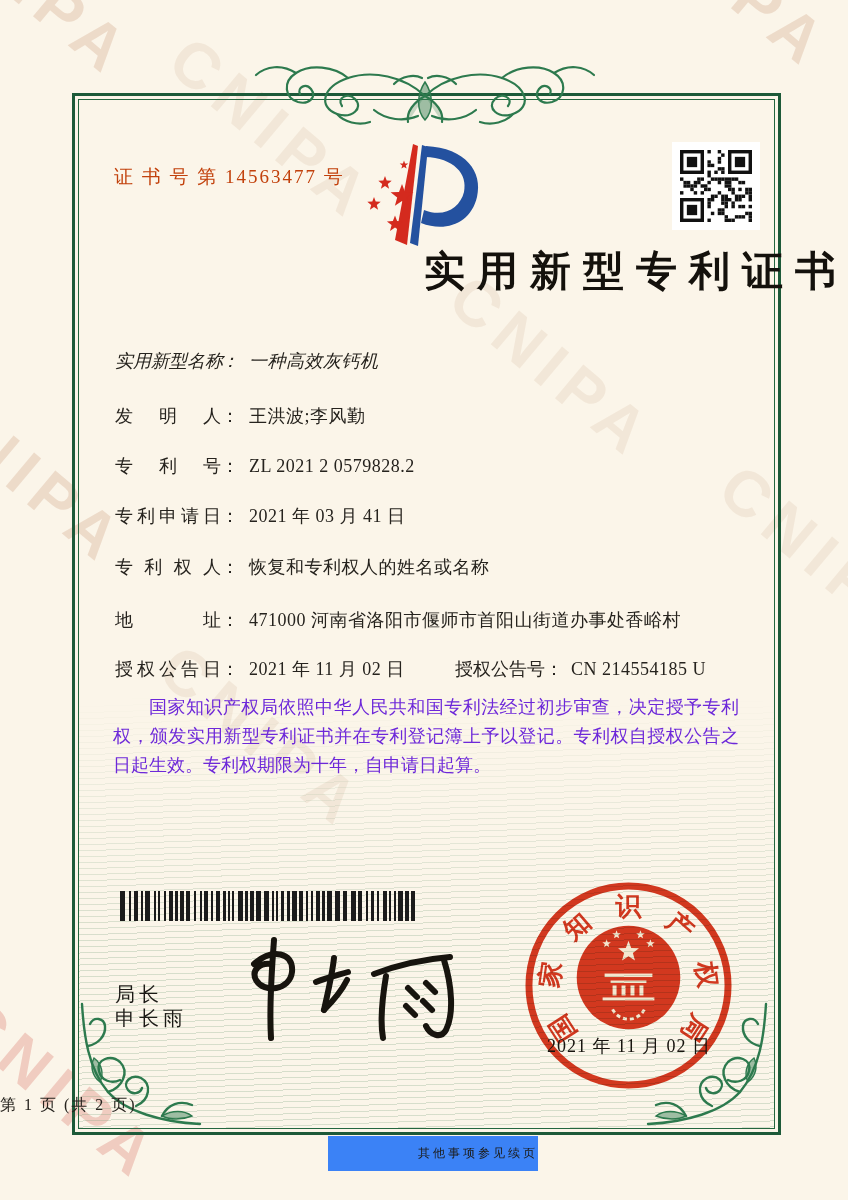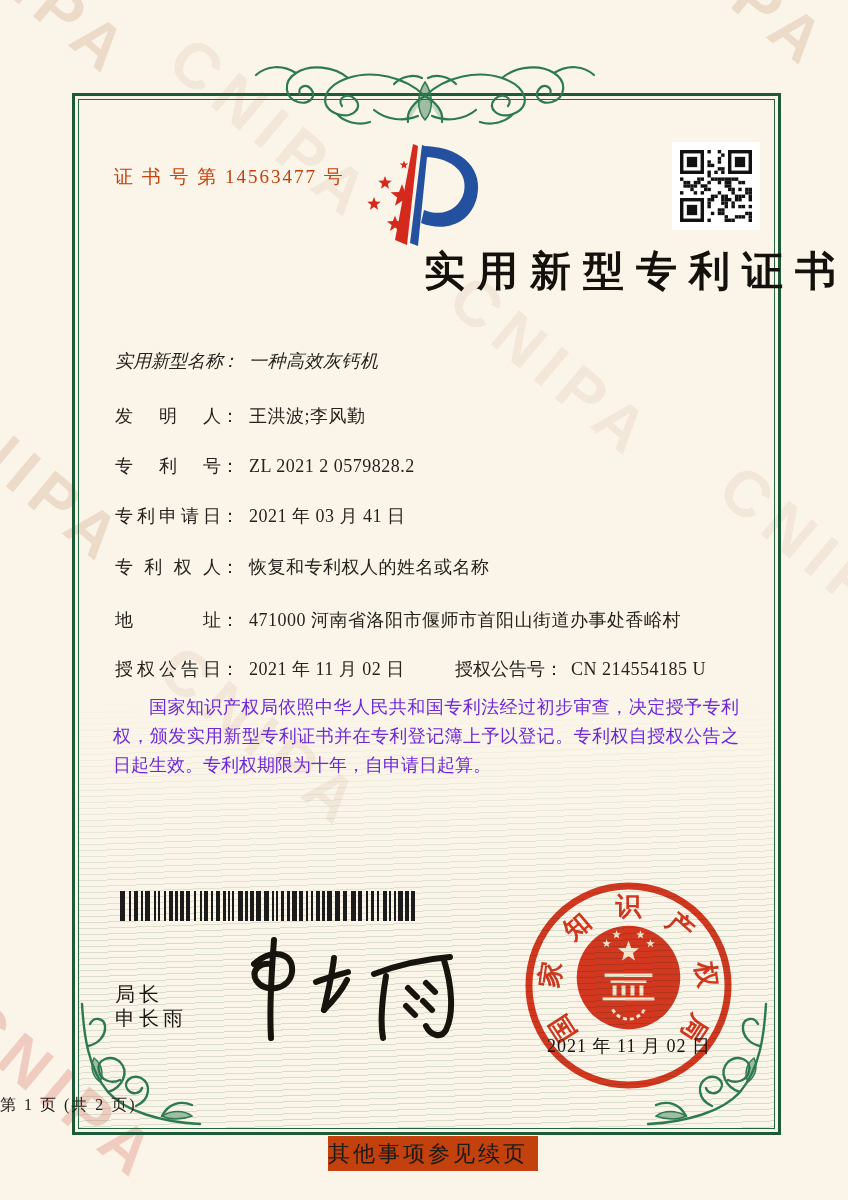--- a/index.html
+++ b/index.html
@@ -83,22 +83,22 @@
   .seal-date{
     position:absolute;left:523px;top:1034px;width:212px;text-align:center;z-index:5;
     font-size:18px;letter-spacing:1px;color:#17140f;
   }
   .page-info{
     position:absolute;left:0;top:1095px;width:848px;text-align:left;z-index:4;
     font-size:16px;letter-spacing:2px;color:#26231e;
   }
   .note-box{
     position:absolute;left:328px;top:1136px;width:210px;height:35px;z-index:4;
-    background:#c2410c;display:flex;align-items:center;justify-content:flex-start;
-    font-size:22px;letter-spacing:3px;color:#1c1a16;
+    background:#3b82f6;display:flex;align-items:center;justify-content:flex-end;
+    font-size:12px;letter-spacing:3px;color:#1c1a16;
   }
 </style>
 </head>
 <body>
 
 <div class="page">
 
   <div class="wm" style="left:-92px;top:-52px;">CNIPA</div>
   <div class="wm" style="left:606px;top:-60px;">CNIPA</div>
   <div class="wm faint" style="left:150px;top:92px;">CNIPA</div>

